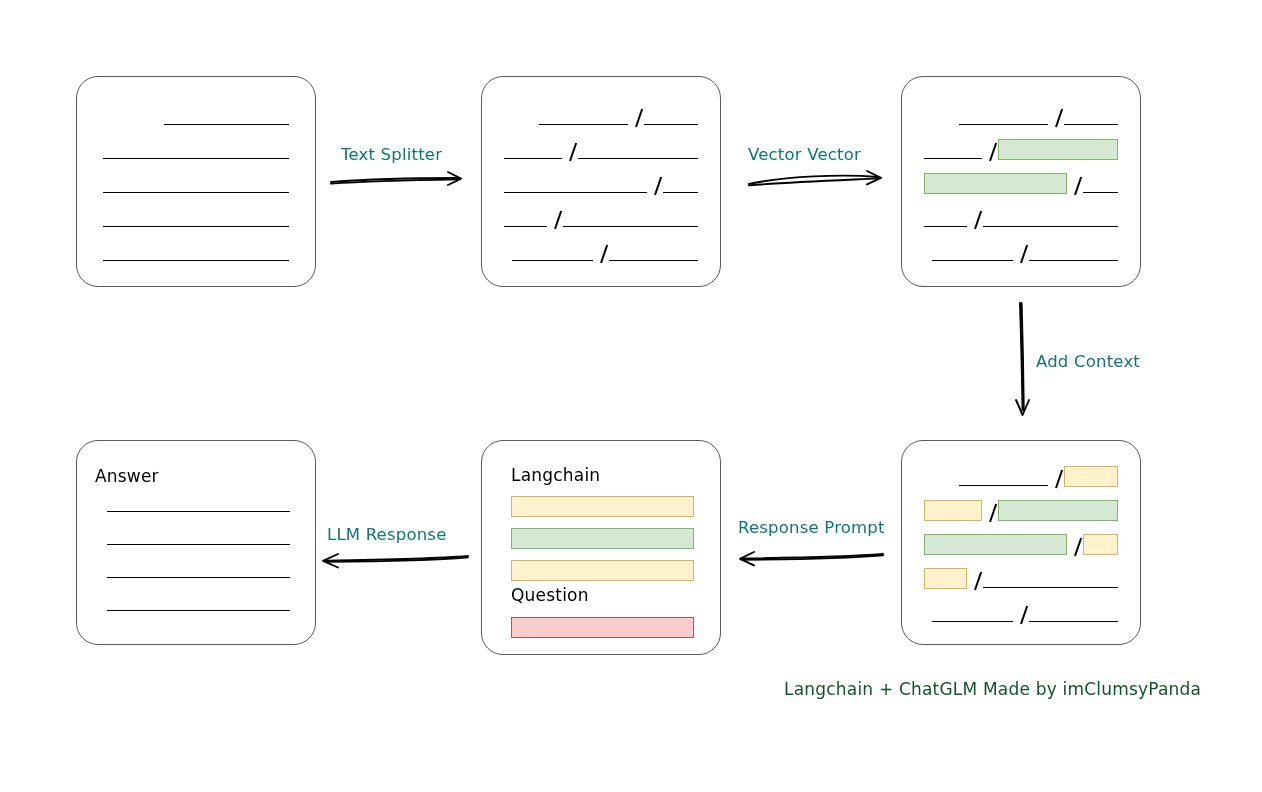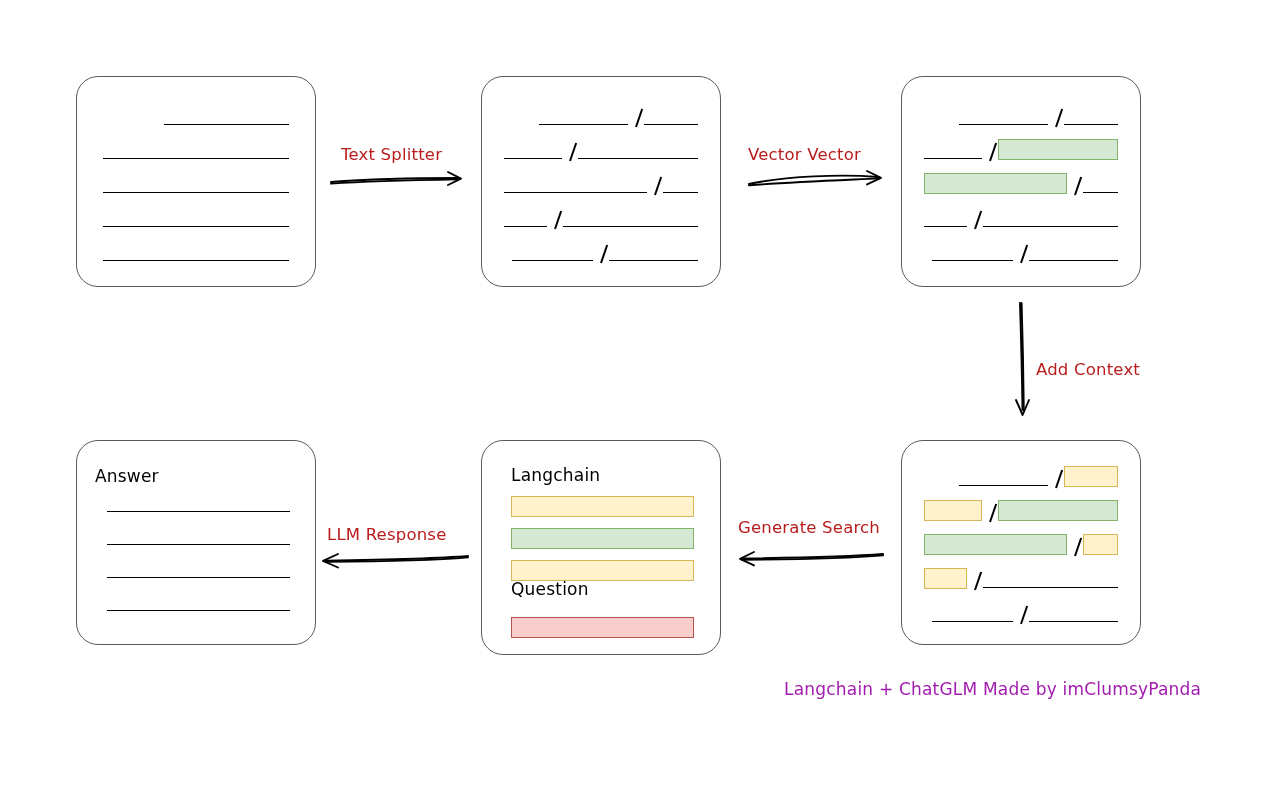--- a/index.html
+++ b/index.html
@@ -111,21 +111,21 @@
   .bar.yellow { background: #fff2cc; border-color: #d6b656; }
   .bar.green  { background: #d5e8d4; border-color: #82b366; }
   .bar.red    { background: #f8cecc; border-color: #b85450; }
 
   
   .edge-label {
     position: absolute;
     font-family: "DejaVu Sans", sans-serif;
     font-size: 16.5px;
     letter-spacing: 0.2px;
-    color: #b91c1c;
+    color: #0f766e;
     white-space: nowrap;
   }
 
   
   .arrow-svg {
     position: absolute;
     overflow: visible;
     pointer-events: none;
   }
   .arrow-svg path,
@@ -136,21 +136,21 @@
     stroke-linecap: round;
     stroke-linejoin: round;
   }
 
   
   .credit {
     position: absolute;
     font-family: "DejaVu Sans", sans-serif;
     font-size: 17px;
     letter-spacing: 0.2px;
-    color: #a21caf;
+    color: #14532d;
     white-space: nowrap;
   }
 </style>
 </head>
 <body>
 
 <div class="card" style="left:76px; top:76px; width:240px; height:211px;">
   <div class="rows" style="padding:18px 26px;" id="rows-source_document">
       <div class="row">
         <div class="spacer" style="width: 33%;"></div>
@@ -242,21 +242,21 @@
       </div>
       <div class="row">
         <div class="spacer" style="width: 4%;"></div>
         <div class="seg plain" style="width: 42%;"></div>
         <div class="slash"></div>
         <div class="seg plain" style="width: 46%;"></div>
       </div>
     </div>
 </div>
 
-<div class="edge-label" style="left:1036px; top:360px;">Add Context</div>
+<div class="edge-label" style="left:1036px; top:352px;">Add Context</div>
 <svg class="arrow-svg" style="left:1011px; top:302px;" width="28" height="118" viewBox="0 0 28 118">
   <path d="M9,1 C10,34 11,72 11.5,108"></path>
   <path d="M10.6,1 C11.6,34 12.4,72 12.8,108"></path>
   <polyline points="5,98 11.6,113 18,98"></polyline>
 </svg>
 
 <div class="card" style="left:901px; top:440px; width:240px; height:205px;">
   <div class="rows" style="padding:16px 22px;" id="rows-context_chunks">
       <div class="row">
         <div class="spacer" style="width: 18%;"></div>
@@ -281,33 +281,33 @@
       </div>
       <div class="row">
         <div class="spacer" style="width: 4%;"></div>
         <div class="seg plain" style="width: 42%;"></div>
         <div class="slash"></div>
         <div class="seg plain" style="width: 46%;"></div>
       </div>
     </div>
 </div>
 
-<div class="edge-label" style="left:738px; top:518px;">Generate Search</div>
+<div class="edge-label" style="left:738px; top:518px;">Response Prompt</div>
 <svg class="arrow-svg" style="left:738px; top:546px;" width="148" height="24" viewBox="0 0 148 24">
   <path d="M145,8 C108,11 44,12 4,12.5"></path>
   <path d="M145,9.4 C108,12.6 44,13.6 4,13.8"></path>
   <polyline points="16,6 2,12.8 16,19.4"></polyline>
 </svg>
 
 <div class="card" style="left:481px; top:440px; width:240px; height:215px;">
   <div class="card-heading" style="left:29px; top:24px;">Langchain</div>
   <div class="bar yellow" style="left:29px; top:55px; width:183px;"></div>
   <div class="bar green" style="left:29px; top:87px; width:183px;"></div>
   <div class="bar yellow" style="left:29px; top:119px; width:183px;"></div>
-  <div class="card-heading" style="left:29px; top:138px;">Question</div>
+  <div class="card-heading" style="left:29px; top:144px;">Question</div>
   <div class="bar red" style="left:29px; top:176px; width:183px;"></div>
 </div>
 
 <div class="edge-label" style="left:327px; top:525px;">LLM Response</div>
 <svg class="arrow-svg" style="left:320px; top:548px;" width="150" height="24" viewBox="0 0 150 24">
   <path d="M148,8 C112,11 48,12 6,12.6"></path>
   <path d="M148,9.4 C112,12.6 48,13.6 6,13.9"></path>
   <polyline points="18,6 3,12.9 18,19.5"></polyline>
 </svg>
 

